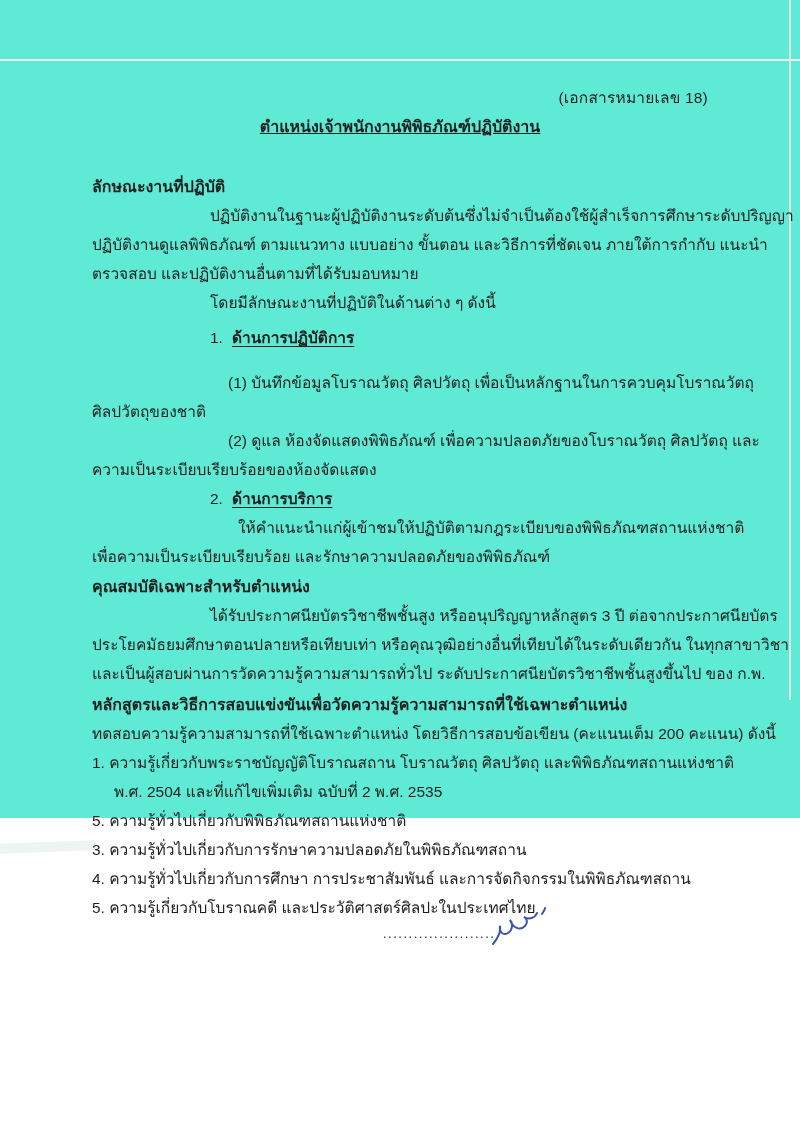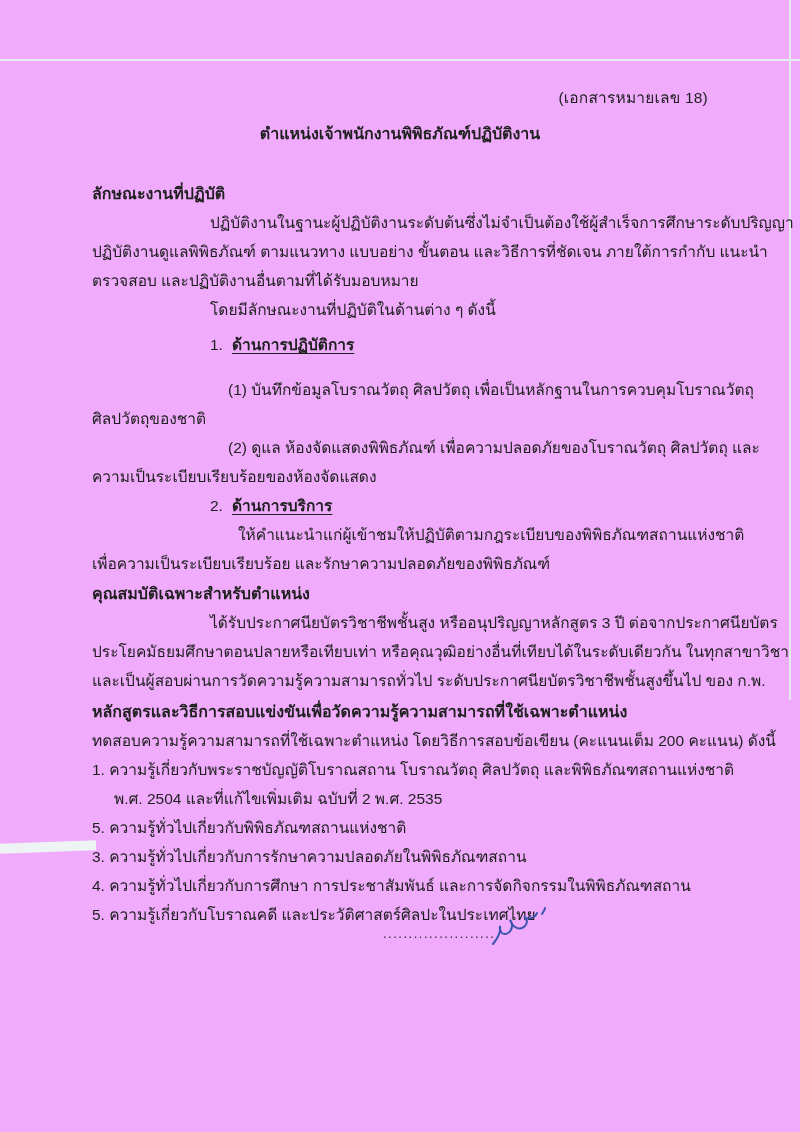--- a/index.html
+++ b/index.html
@@ -4,28 +4,28 @@
 <style>
   html,body{margin:0;padding:0;}
   body{
     width:800px;height:1132px;
     background:#ffffff;
     font-family:"Liberation Sans","DejaVu Sans",sans-serif;
     color:#1f1f1f;
     position:relative;
     overflow:hidden;
   }
-  .page{position:relative;width:800px;height:1132px;background:#f0abfc;}
+  .page{position:relative;width:800px;height:818px;background:#5eead4;}
   
   .scan-top-line{position:absolute;left:0;top:59px;width:800px;height:2px;background:#e7eded;}
   .scan-right-line{position:absolute;left:789px;top:0;width:2px;height:700px;background:#e3eaea;}
   .scan-left-smudge{position:absolute;left:0;top:842px;width:96px;height:10px;background:#eef3f3;transform:rotate(-2deg);}
   .content{position:absolute;left:92px;top:0;width:616px;font-size:15.5px;line-height:29px;}
   .docnum{margin-top:83px;text-align:right;letter-spacing:.2px;}
-  .title{margin-top:7px;text-align:center;font-weight:700;font-size:16px;}
+  .title{text-align:center;font-weight:700;font-size:16px;text-decoration:underline;}
   .h1{margin-top:31px;font-weight:700;font-size:16px;}
   .line{white-space:nowrap;}
   .ind-118{padding-left:118px;}
   .ind-136{padding-left:136px;}
   .ind-146{padding-left:146px;}
   .ind-22{padding-left:22px;}
   .gap-6{margin-top:6px;}
   .gap-4{margin-top:16px;}
   .duty-title{text-decoration:underline;text-underline-offset:3px;font-weight:bold;}
   .duty-num{display:inline-block;min-width:22px;}

